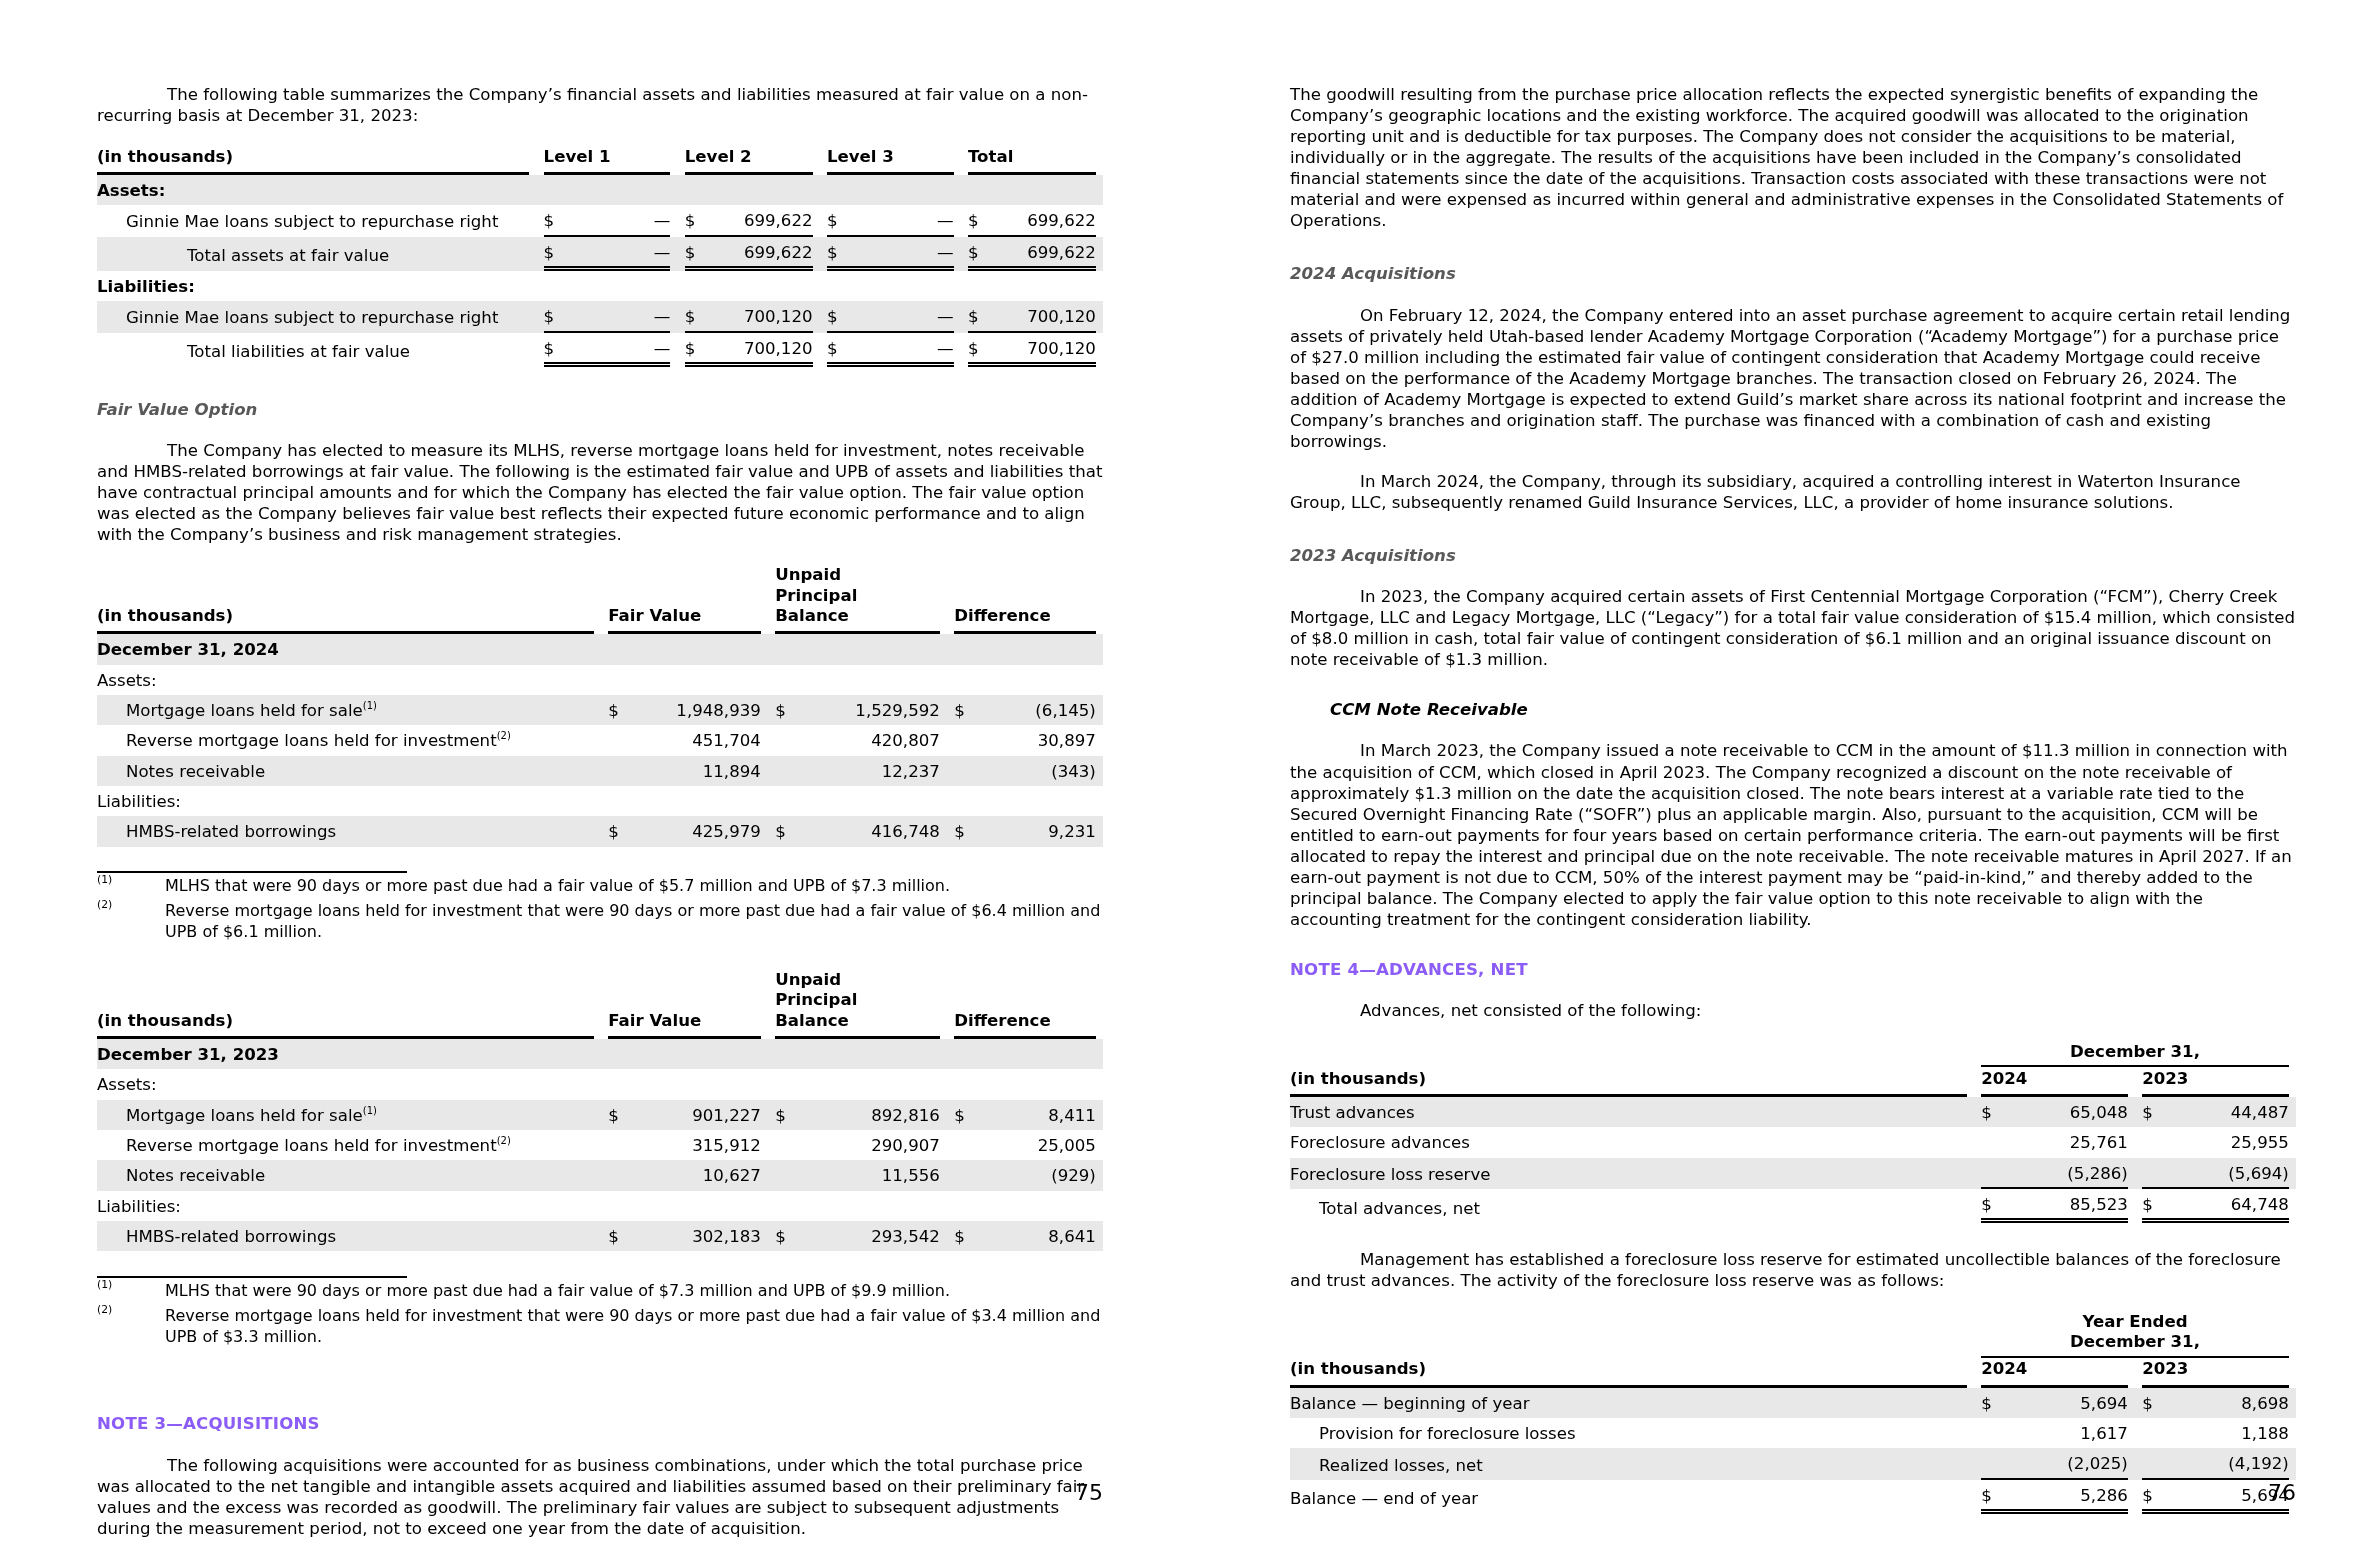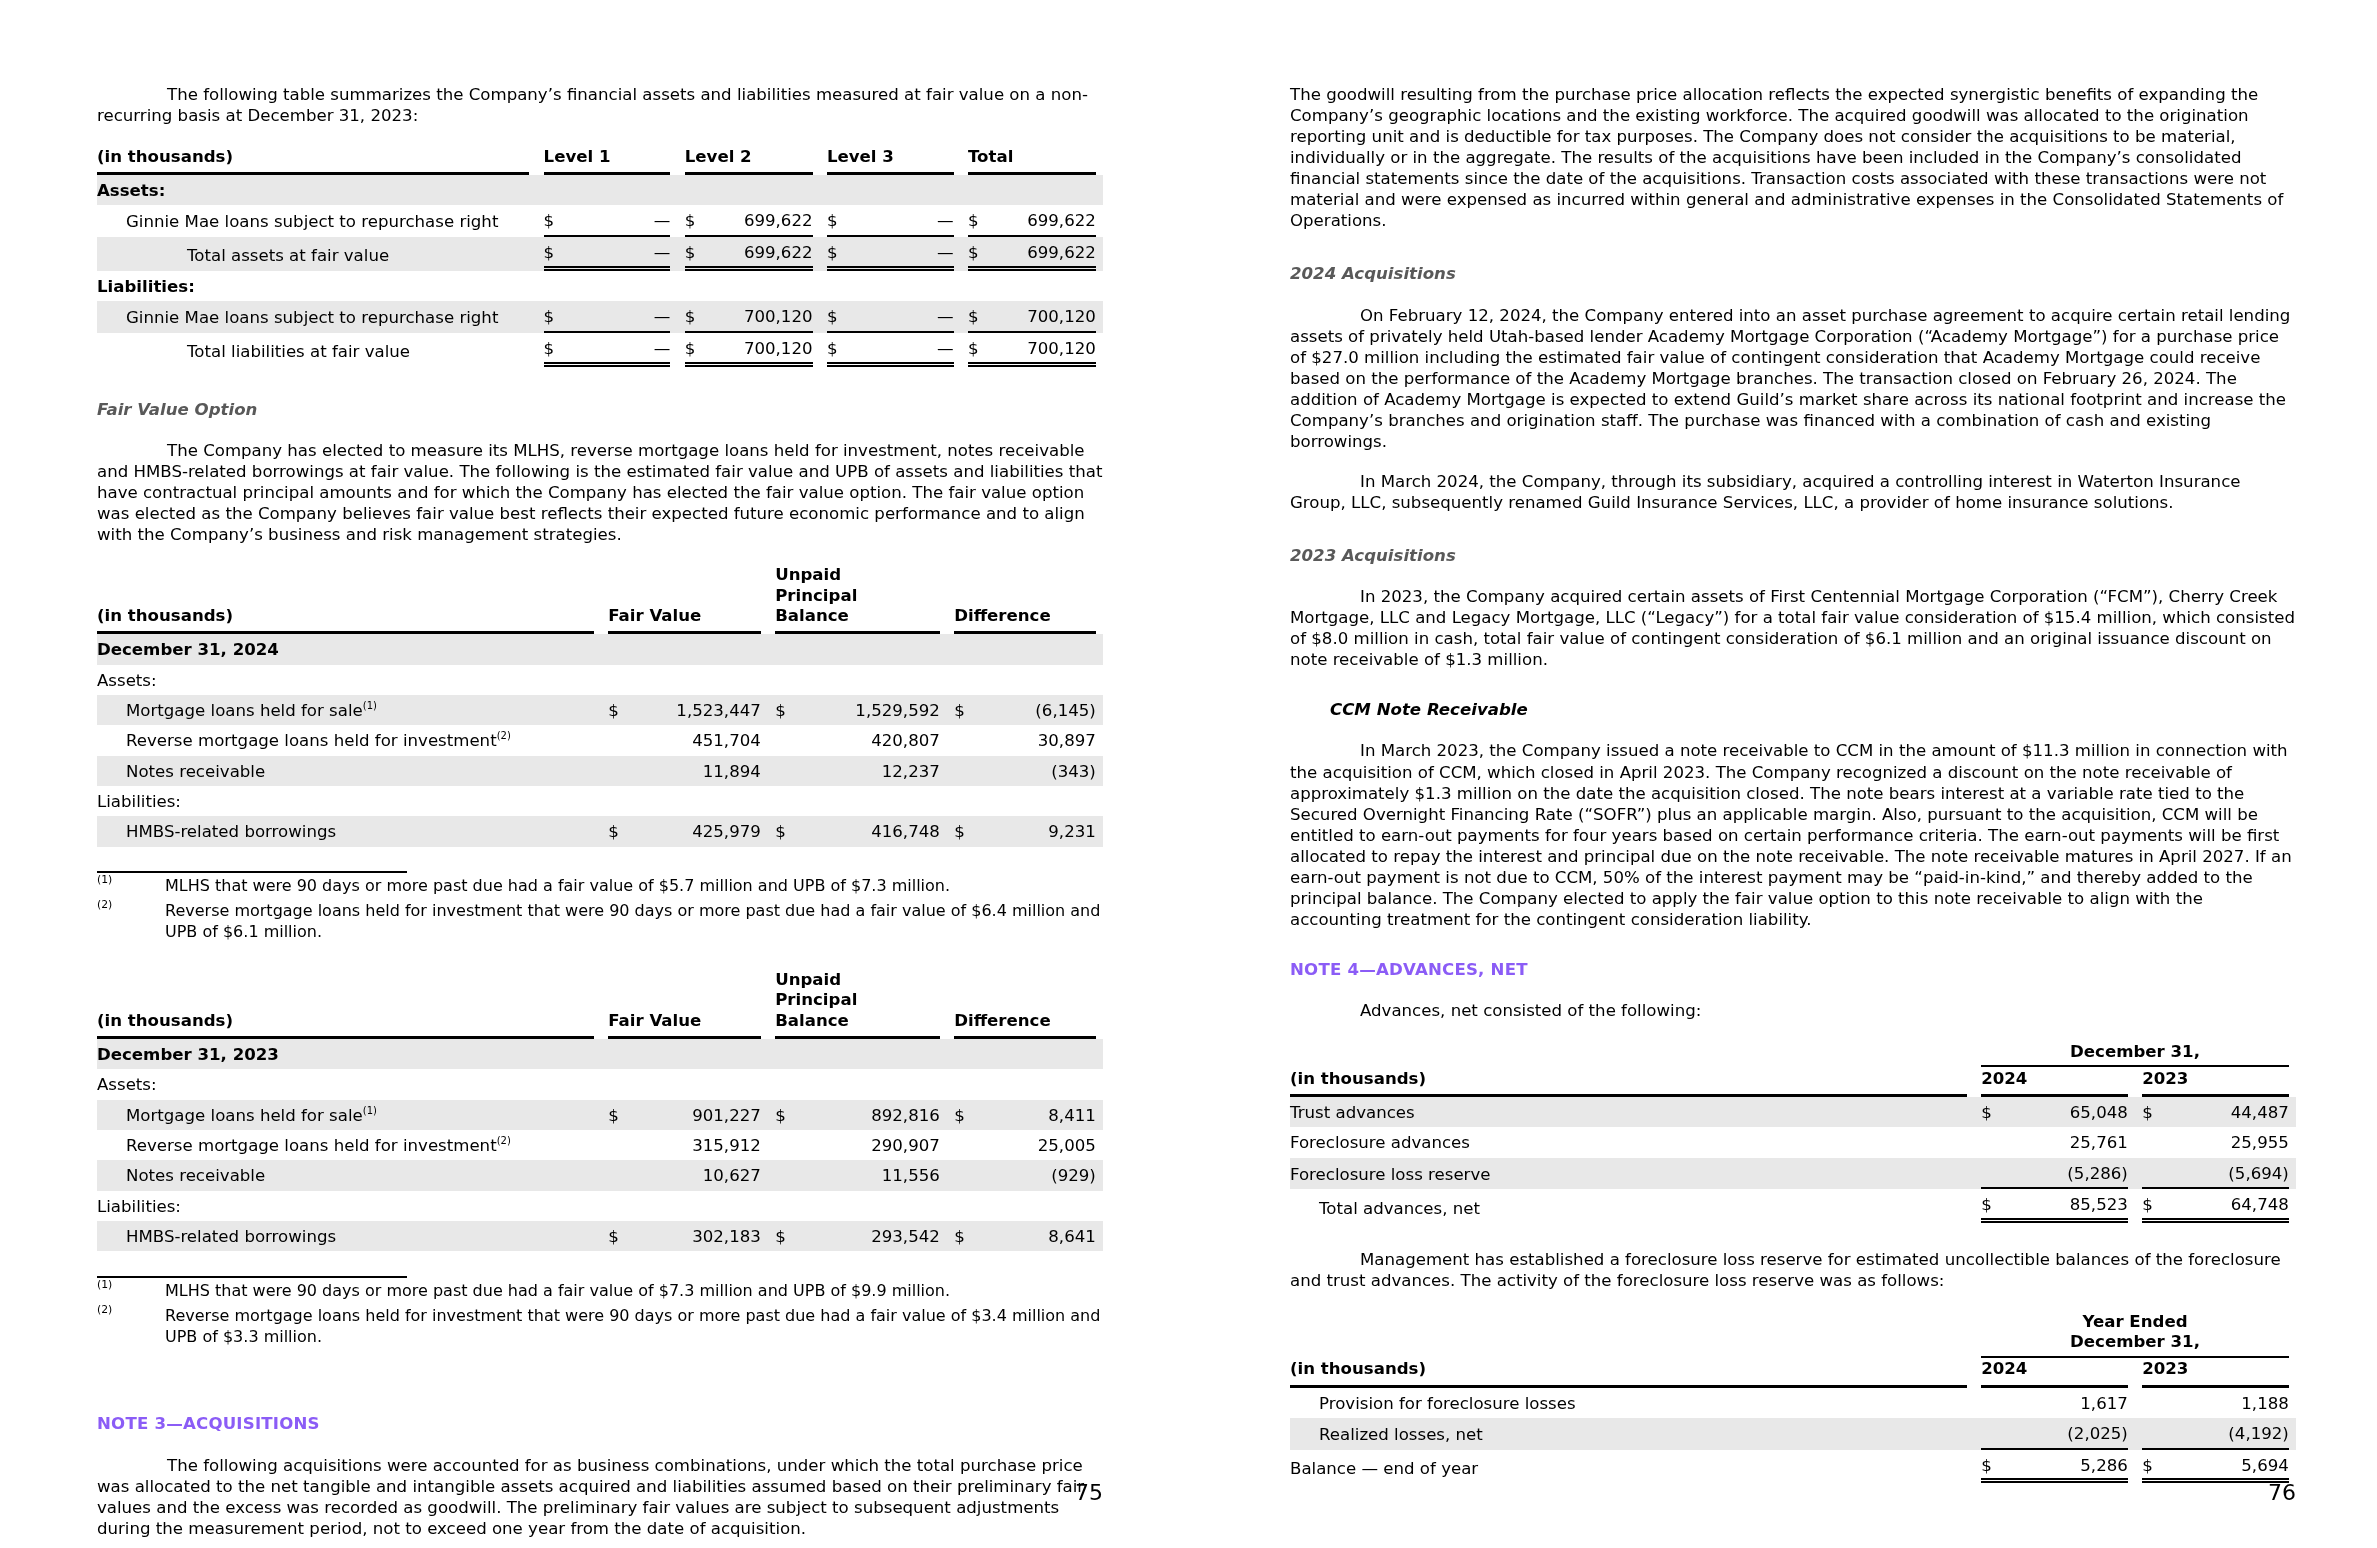--- a/index.html
+++ b/index.html
@@ -256,21 +256,21 @@
                 <div class="lin ind0">Assets:</div>
               </td>
             </tr>
             <tr class="shaded">
               <td>
                 <div class="lin ind1">Mortgage loans held for sale<sup>(1)</sup></div>
               </td>
               <td>
                 <div class="din">
                   <span class="d">$</span>
-                  <span class="v">1,523,447</span>
+                  <span class="v">1,948,939</span>
                 </div>
               </td>
               <td>
                 <div class="din">
                   <span class="d">$</span>
                   <span class="v">1,529,592</span>
                 </div>
               </td>
               <td>
                 <div class="din">
@@ -643,20 +643,37 @@
               <td>
                 <div class="hin left">(in thousands)</div>
               </td>
               <td>
                 <div class="hin">2024</div>
               </td>
               <td>
                 <div class="hin">2023</div>
               </td>
             </tr>
+            <tr class="shaded">
+              <td>
+                <div class="lin ind0">Balance — beginning of year</div>
+              </td>
+              <td>
+                <div class="din">
+                  <span class="d">$</span>
+                  <span class="v">5,694</span>
+                </div>
+              </td>
+              <td>
+                <div class="din">
+                  <span class="d">$</span>
+                  <span class="v">8,698</span>
+                </div>
+              </td>
+            </tr>
             <tr>
               <td>
                 <div class="lin ind1">Provision for foreclosure losses</div>
               </td>
               <td>
                 <div class="din">
                   <span class="d"></span>
                   <span class="v">1,617</span>
                 </div>
               </td>

